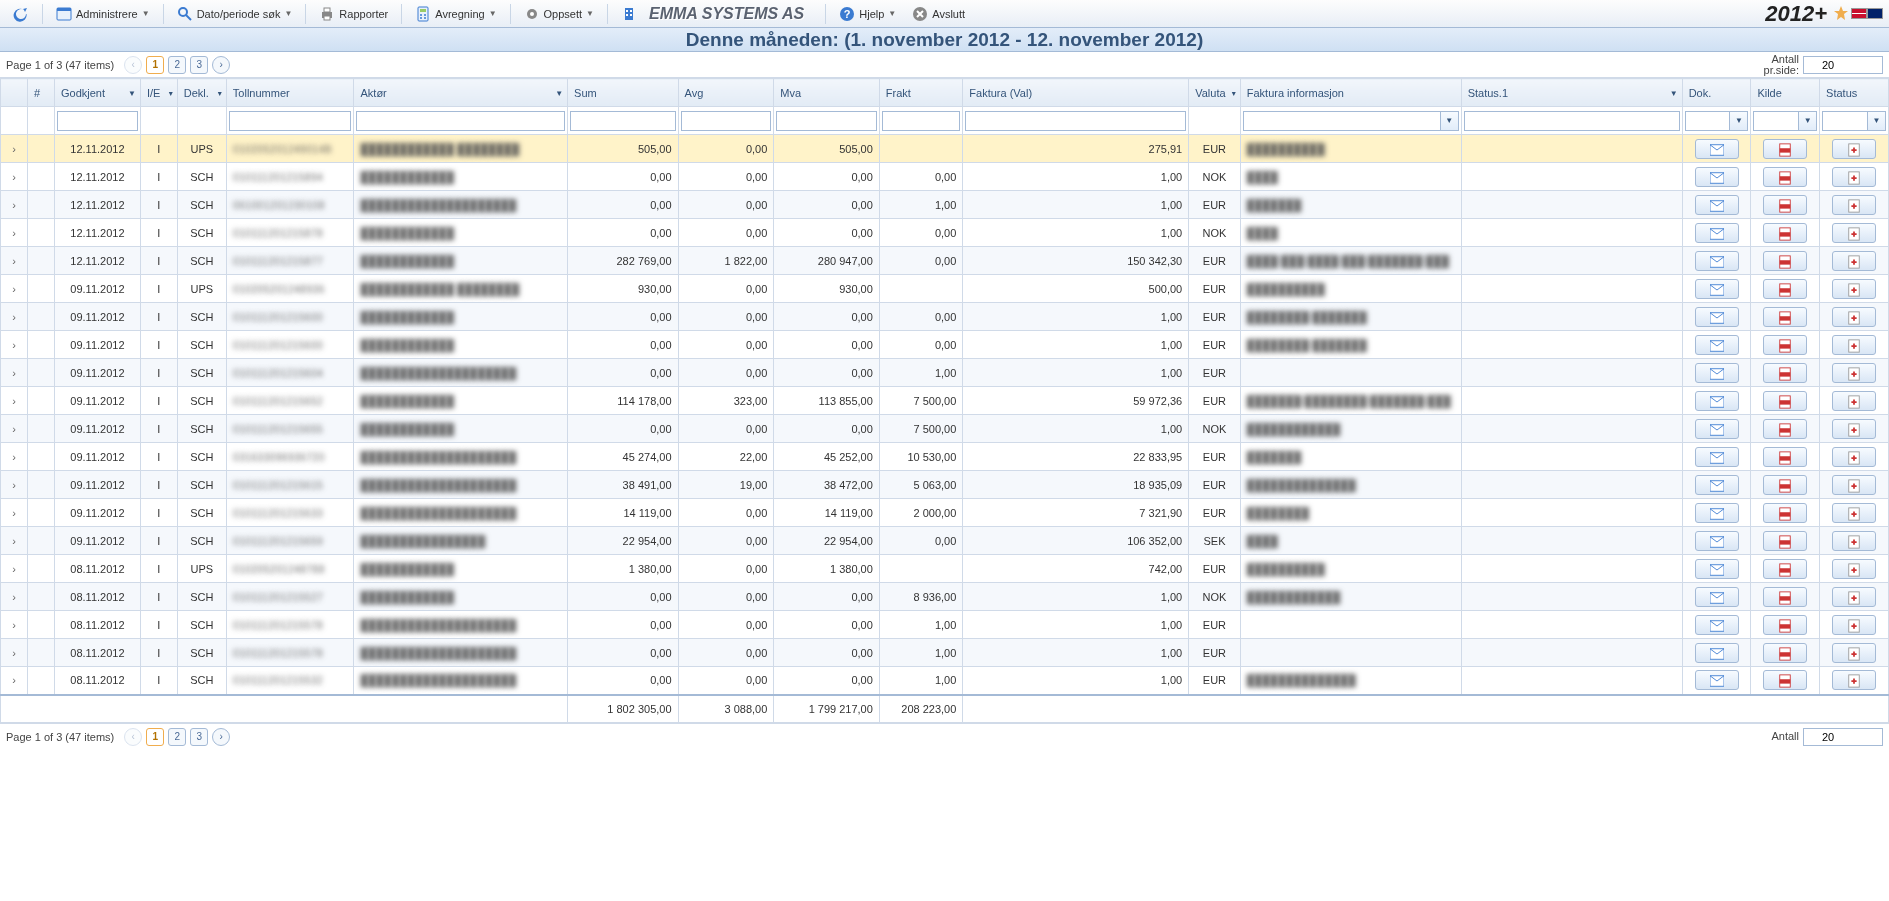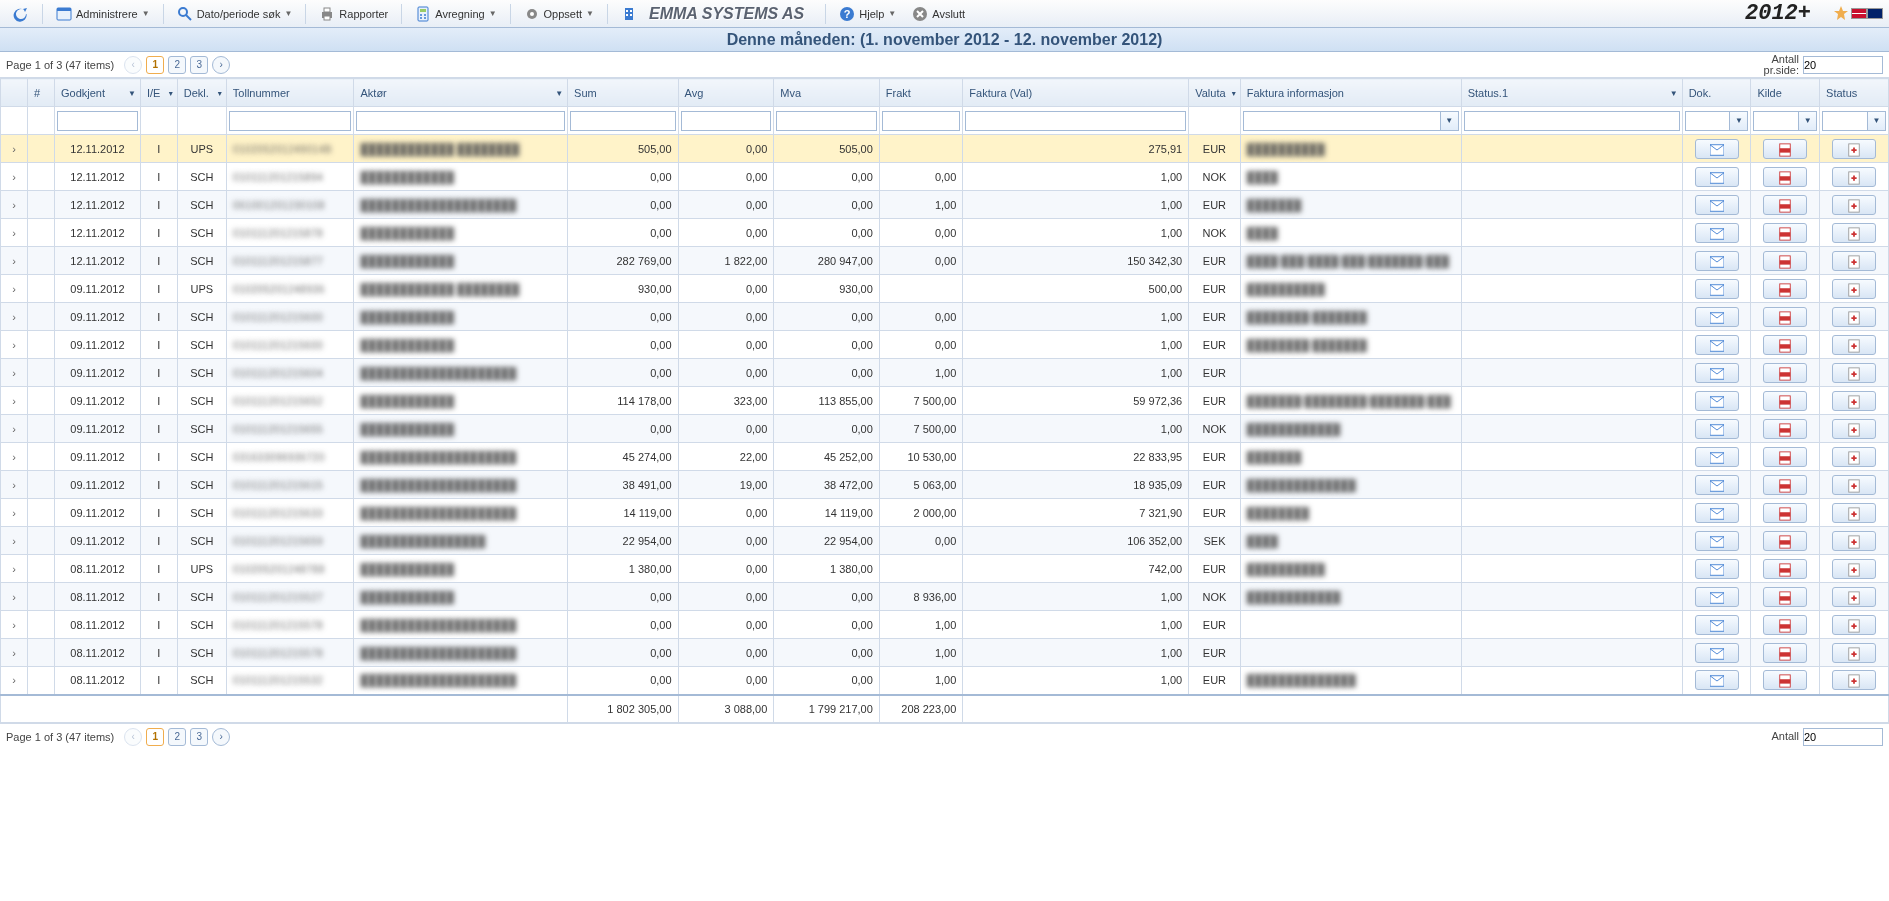--- a/index.html
+++ b/index.html
@@ -6,37 +6,37 @@
 body { font-family: Tahoma, Arial, sans-serif; font-size: 11px; background: #fff; color: #333; width: 1889px; }
 
 
 .toolbar { display: flex; align-items: center; height: 28px; background: linear-gradient(#fdfdfd,#e8eef6); border-bottom: 1px solid #a4bad6; padding: 0 6px; gap: 2px; }
 .tb-sep { width: 1px; height: 20px; background: #c9d6e6; margin: 0 4px; }
 .tb-btn { display: inline-flex; align-items: center; height: 22px; padding: 0 6px; border: 1px solid transparent; border-radius: 3px; cursor: pointer; gap: 4px; }
 .tb-btn .ico { width: 16px; height: 16px; display: inline-block; }
 .tb-btn .dd { font-size: 8px; color: #666; }
 .logo-center { font-weight: bold; font-size: 16px; font-style: italic; color: #5a6270; text-shadow: 1px 1px 0 #fff; padding: 0 8px; }
 .toolbar-spacer { flex: 1; }
-.brand-right { font-family: Liberation Mono, monospace; font-size: 22px; font-weight: bold; font-style: italic; color: #222; margin-right: 20px; }
+.brand-right { font-family: Liberation Sans, sans-serif; font-size: 22px; font-weight: bold; font-style: italic; color: #222; margin-right: 4px; }
 .flag-box { display: inline-flex; gap: 0; }
 .flag { width: 16px; height: 11px; border: 1px solid #999; }
 
 
-.titlebar { height: 24px; background: linear-gradient(#e3edf9,#cfe0f3); border-bottom: 1px solid #a4bad6; display: flex; align-items: center; justify-content: center; font-size: 16px; font-weight: bold; color: #34547a; }
+.titlebar { height: 24px; background: linear-gradient(#e3edf9,#cfe0f3); border-bottom: 1px solid #a4bad6; display: flex; align-items: center; justify-content: center; font-size: 19px; font-weight: bold; color: #34547a; }
 
 
 .pager-row { display: flex; align-items: center; height: 26px; padding: 0 6px; border-bottom: 1px solid #d0dae8; font-size: 11px; color: #444; }
 .pager-row .pg-status { margin-right: 8px; }
 .pg-arrow, .pg-num { width: 18px; height: 18px; display: inline-flex; align-items: center; justify-content: center; border: 1px solid #a4bad6; border-radius: 50%; margin: 0 2px; cursor: pointer; background: #f4f8fc; color: #4a6a96; font-size: 10px; }
 .pg-num { border-radius: 3px; }
 .pg-num.active { background: #fff; border-color: #f0ad4e; color: #b27100; font-weight: bold; }
 .pg-arrow.disabled { opacity: 0.4; cursor: default; }
 .pager-spacer { flex: 1; }
 .perside-lbl { text-align: right; line-height: 11px; margin-right: 4px; }
-.perside-input { width: 80px; height: 18px; border: 1px solid #a4bad6; padding: 0 0; font-size: 11px; }
+.perside-input { width: 80px; height: 18px; border: 1px solid #a4bad6; padding: 0 18px; font-size: 11px; }
 
 
 .grid { border-collapse: collapse; width: 100%; table-layout: fixed; }
 .grid th, .grid td { border: 1px solid #d0dae8; padding: 0 6px; height: 28px; font-size: 11px; overflow: hidden; text-overflow: ellipsis; white-space: nowrap; }
 .grid th { background: linear-gradient(#f2f6fb,#e2ebf5); text-align: left; font-weight: normal; color: #34547a; position: relative; }
 .grid th .hdd { position: absolute; right: 4px; top: 50%; transform: translateY(-50%); font-size: 8px; color: #34547a; }
 .filter-row td { background: #fff; padding: 2px; }
 .filter-row input { width: 100%; height: 20px; border: 1px solid #a4bad6; padding: 0 4px; font-size: 11px; }
 .filter-row .sel-wrap { position: relative; display: flex; }
 .filter-row .sel-wrap input { flex: 1; }

